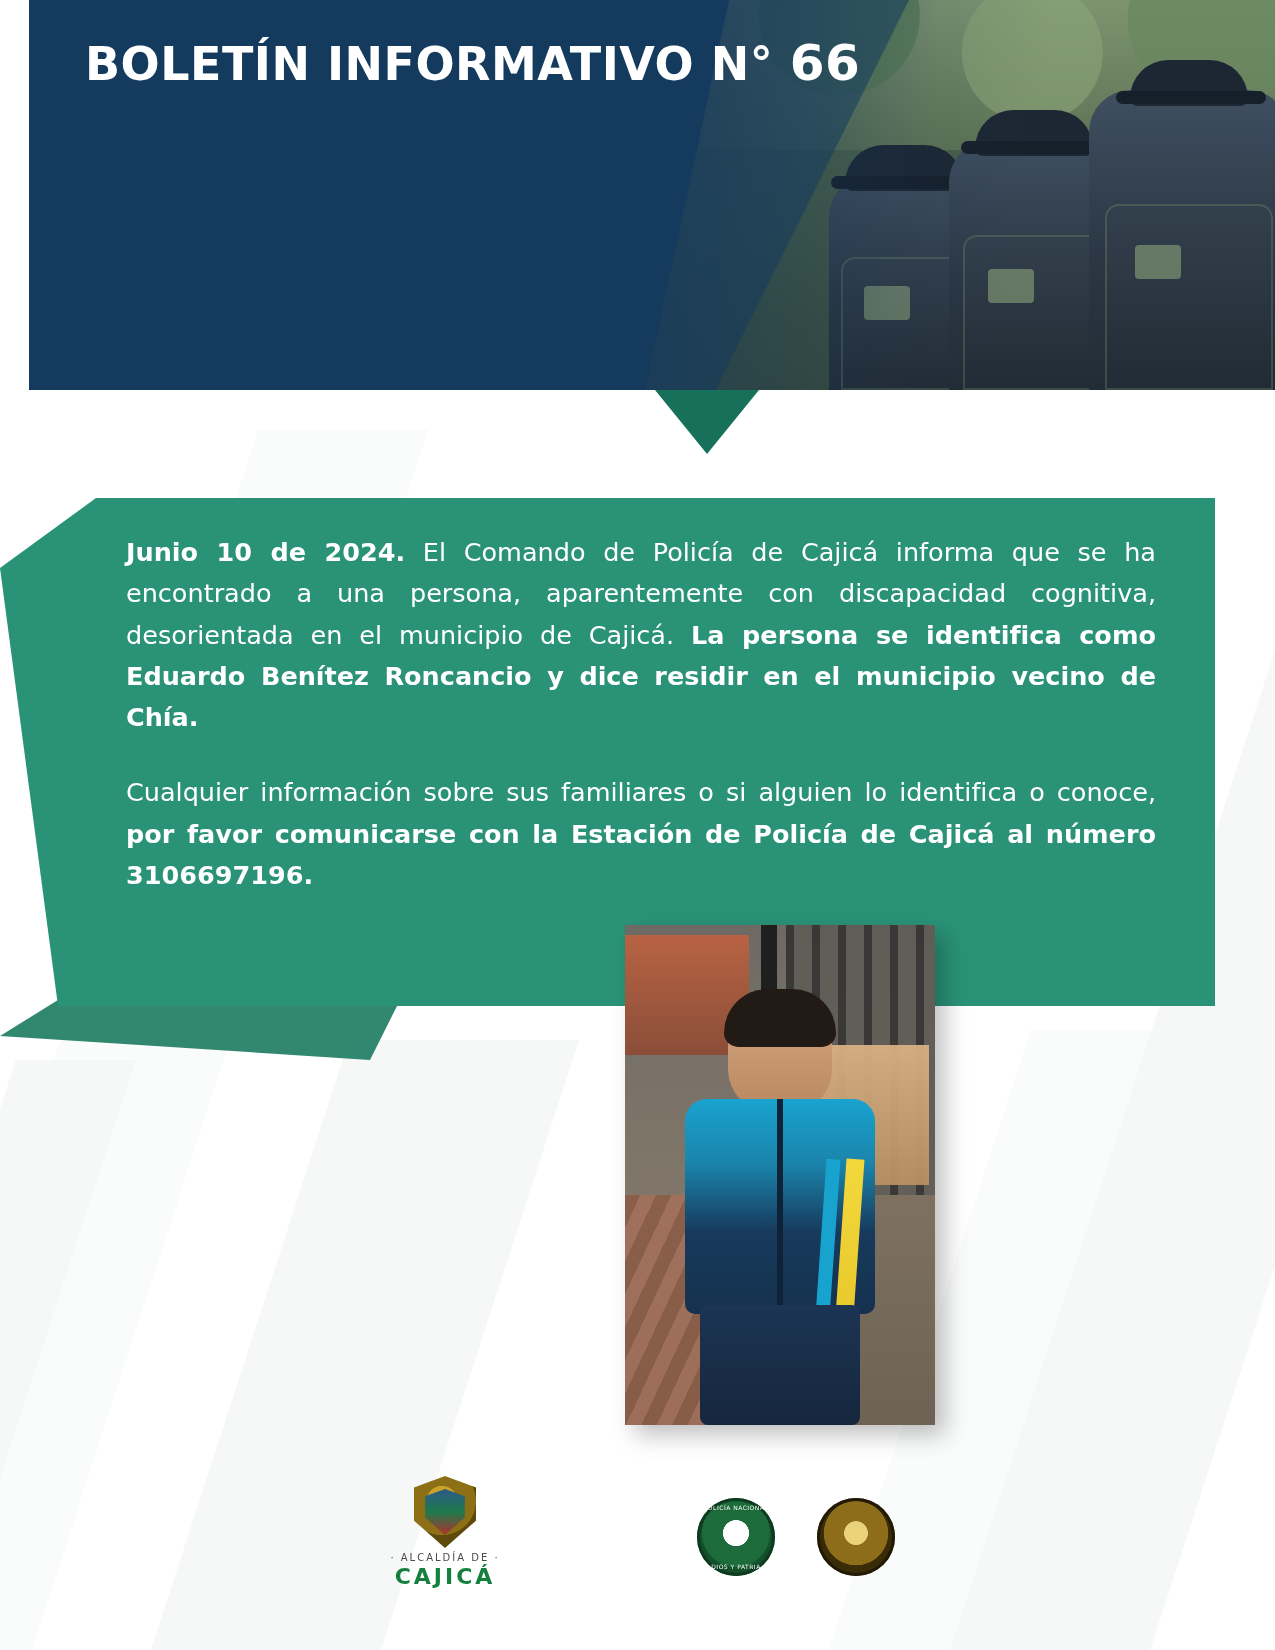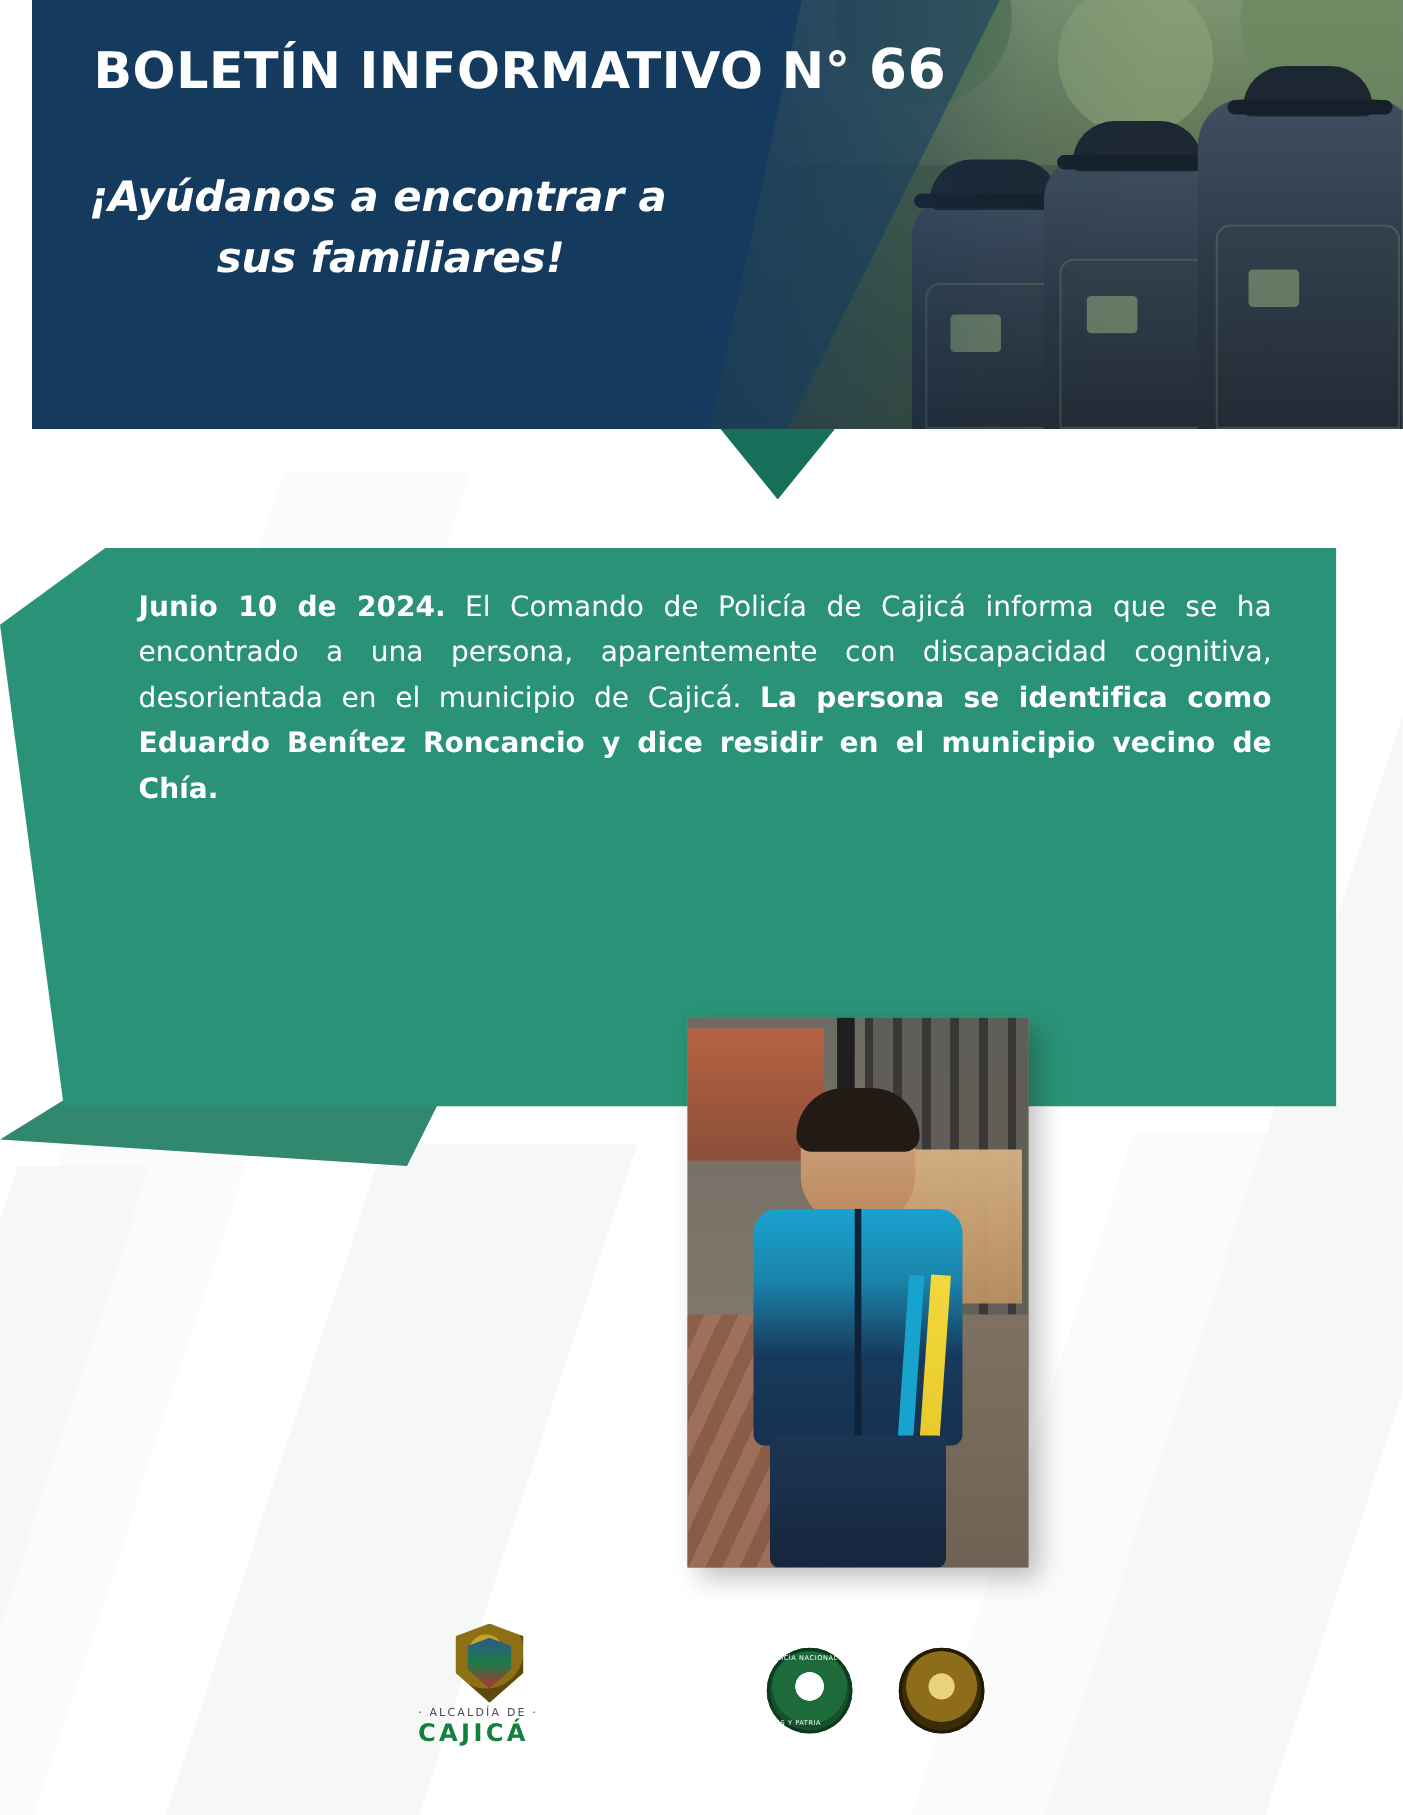--- a/index.html
+++ b/index.html
@@ -317,21 +317,21 @@
   
   .logos {
     position: absolute;
     bottom: 42px;
     left: 0;
     width: 1275px;
     height: 150px;
   }
   .logo {
     position: absolute;
-    text-align: left;
+    text-align: center;
   }
   .shield {
     width: 62px;
     height: 72px;
     margin: 0 auto;
     background: radial-gradient(circle at 45% 35%, #c9a227 0 26%, #8d6f15 27% 58%, #5e4a0c 59% 100%);
     clip-path: polygon(50% 0, 100% 16%, 100% 62%, 50% 100%, 0 62%, 0 16%);
     position: relative;
   }
   .shield-inner {
@@ -439,33 +439,30 @@
   </div>
 
   <div class="header-blue-2"></div>
   <div class="header-blue"></div>
 
   <div class="bulletin-title">
     <span>BOLETÍN INFORMATIVO  N°</span>
     <span class="num">66</span>
   </div>
 
-  <div class="bulletin-sub">
-    <span>¡Ayúdanos a encontrar a</span>
-    <span class="line2">sus familiares!</span>
-  </div>
 </div>
 
 <div class="green-arrow"></div>
 
 <div class="green-shadow"></div>
 <div class="green-block"></div>
 
 <div class="green-text">
   <p><b>Junio 10 de 2024.</b><span> El Comando de Policía de Cajicá informa que se ha encontrado a una persona, aparentemente con discapacidad cognitiva, desorientada en el municipio de Cajicá. </span><b>La persona se identifica como Eduardo Benítez Roncancio y dice residir en el municipio vecino de Chía.</b></p>
+  <p><span>Cualquier información sobre sus familiares o si alguien lo identifica o conoce, </span><b>por favor comunicarse con la Estación de Policía de Cajicá al número 3106697196.</b></p>
 </div>
 
 <div class="photo-frame">
   <div class="ph-bg"></div>
   <div class="ph-stall"></div>
   <div class="ph-gate"></div>
   <div class="ph-pole"></div>
   <div class="ph-bench"></div>
   <div class="ph-ground"></div>
   <div class="ph-person">

